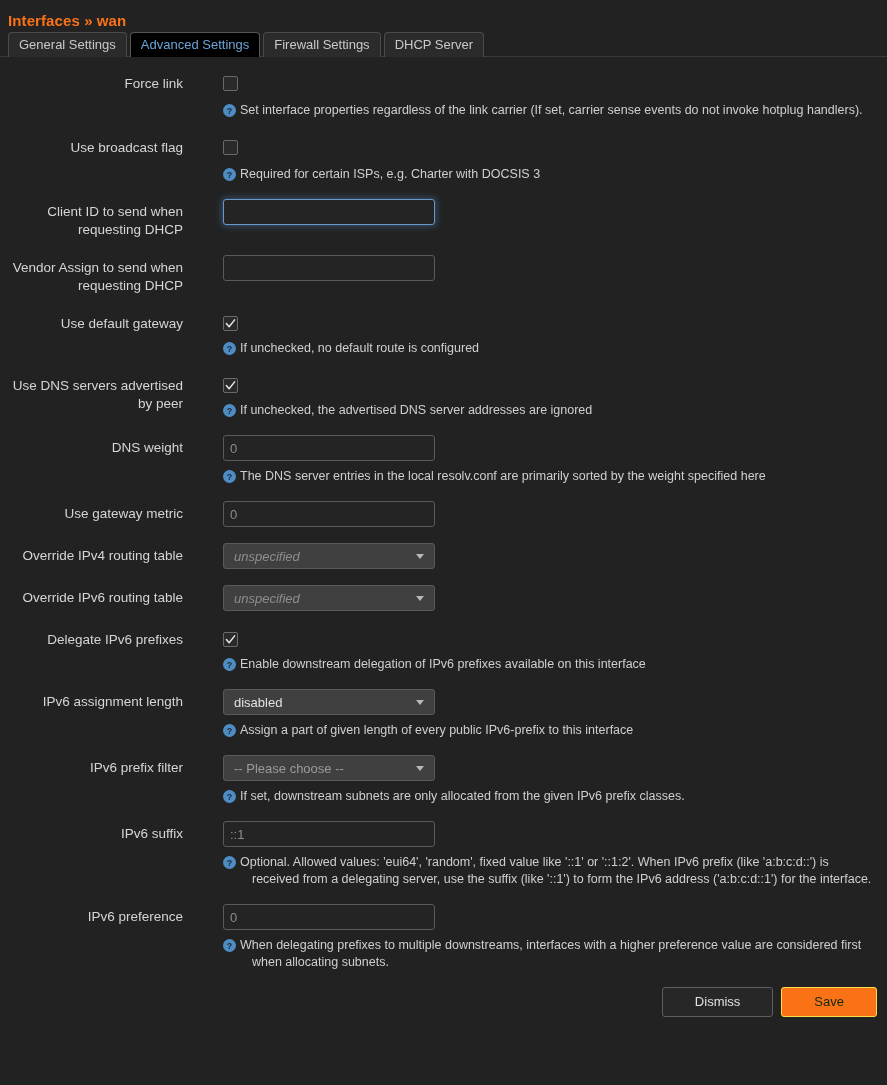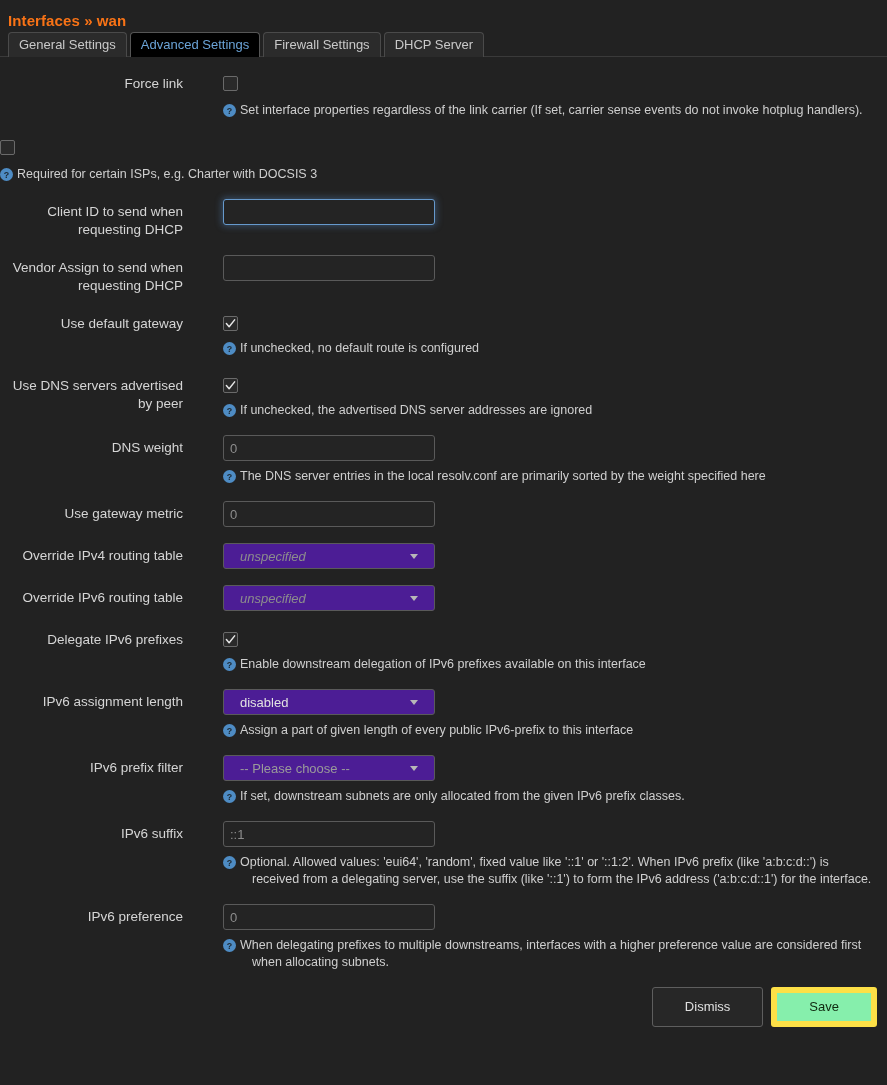--- a/index.html
+++ b/index.html
@@ -86,28 +86,28 @@
   .txt::placeholder { color: #8d8d8d; opacity: 1; }
   .txt.focused {
     border-color: #6699cc;
     box-shadow: 0 0 6px 2px rgba(90,140,200,.35);
   }
 
   
   .sel {
     width: 212px;
     height: 26px;
-    background: #4c1d95;
+    background: #404040;
     border: 1px solid #5a5a5a;
     border-radius: 3px;
     font-size: 13px;
     color: #e2e2e2;
     display: flex;
     align-items: center;
-    padding: 0 16px;
+    padding: 0 10px;
     position: relative;
     cursor: pointer;
   }
   .sel .val { flex: 1; overflow: hidden; white-space: nowrap; text-overflow: ellipsis; }
   .sel.placeholder .val { color: #8d8d8d; font-style: italic; }
   .sel.muted .val { color: #9a9a9a; }
   .caret {
     width: 0; height: 0;
     border-left: 4.5px solid transparent;
     border-right: 4.5px solid transparent;
@@ -164,22 +164,22 @@
     padding: 6px 32px;
     cursor: pointer;
     line-height: 16px;
   }
   .btn-dismiss {
     background: #272727;
     border: 1px solid #5e5e5e;
     color: #e0e0e0;
   }
   .btn-save {
-    background: #86efac;
-    border: 6px solid #fde047;
+    background: #f97316;
+    border: 1px solid #fde047;
     color: #10290f;
   }
 </style>
 </head>
 <body>
 
 <div>
 
   <div class="page-title">Interfaces » wan</div>
 
@@ -202,20 +202,21 @@
             <text x="8" y="12" font-size="11" font-family="Liberation Sans, sans-serif" font-weight="bold" fill="#1d2a35" text-anchor="middle">?</text>
           </svg>
           <span class="htext">Set interface properties regardless of the link carrier (If set, carrier sense events do not invoke hotplug handlers).</span>
         </div>
       </div>
     </div>
 
     <div class="gap-md"></div>
 
     <div class="row">
+      <div class="label">Use broadcast flag</div>
       <div class="field">
         <div class="cb"></div>
         <div class="help">
           <svg class="qmark" viewBox="0 0 16 16">
             <circle cx="8" cy="8" r="8" fill="#4e8cc4"></circle>
             <text x="8" y="12" font-size="11" font-family="Liberation Sans, sans-serif" font-weight="bold" fill="#1d2a35" text-anchor="middle">?</text>
           </svg>
           <span class="htext">Required for certain ISPs, e.g. Charter with DOCSIS 3</span>
         </div>
       </div>

